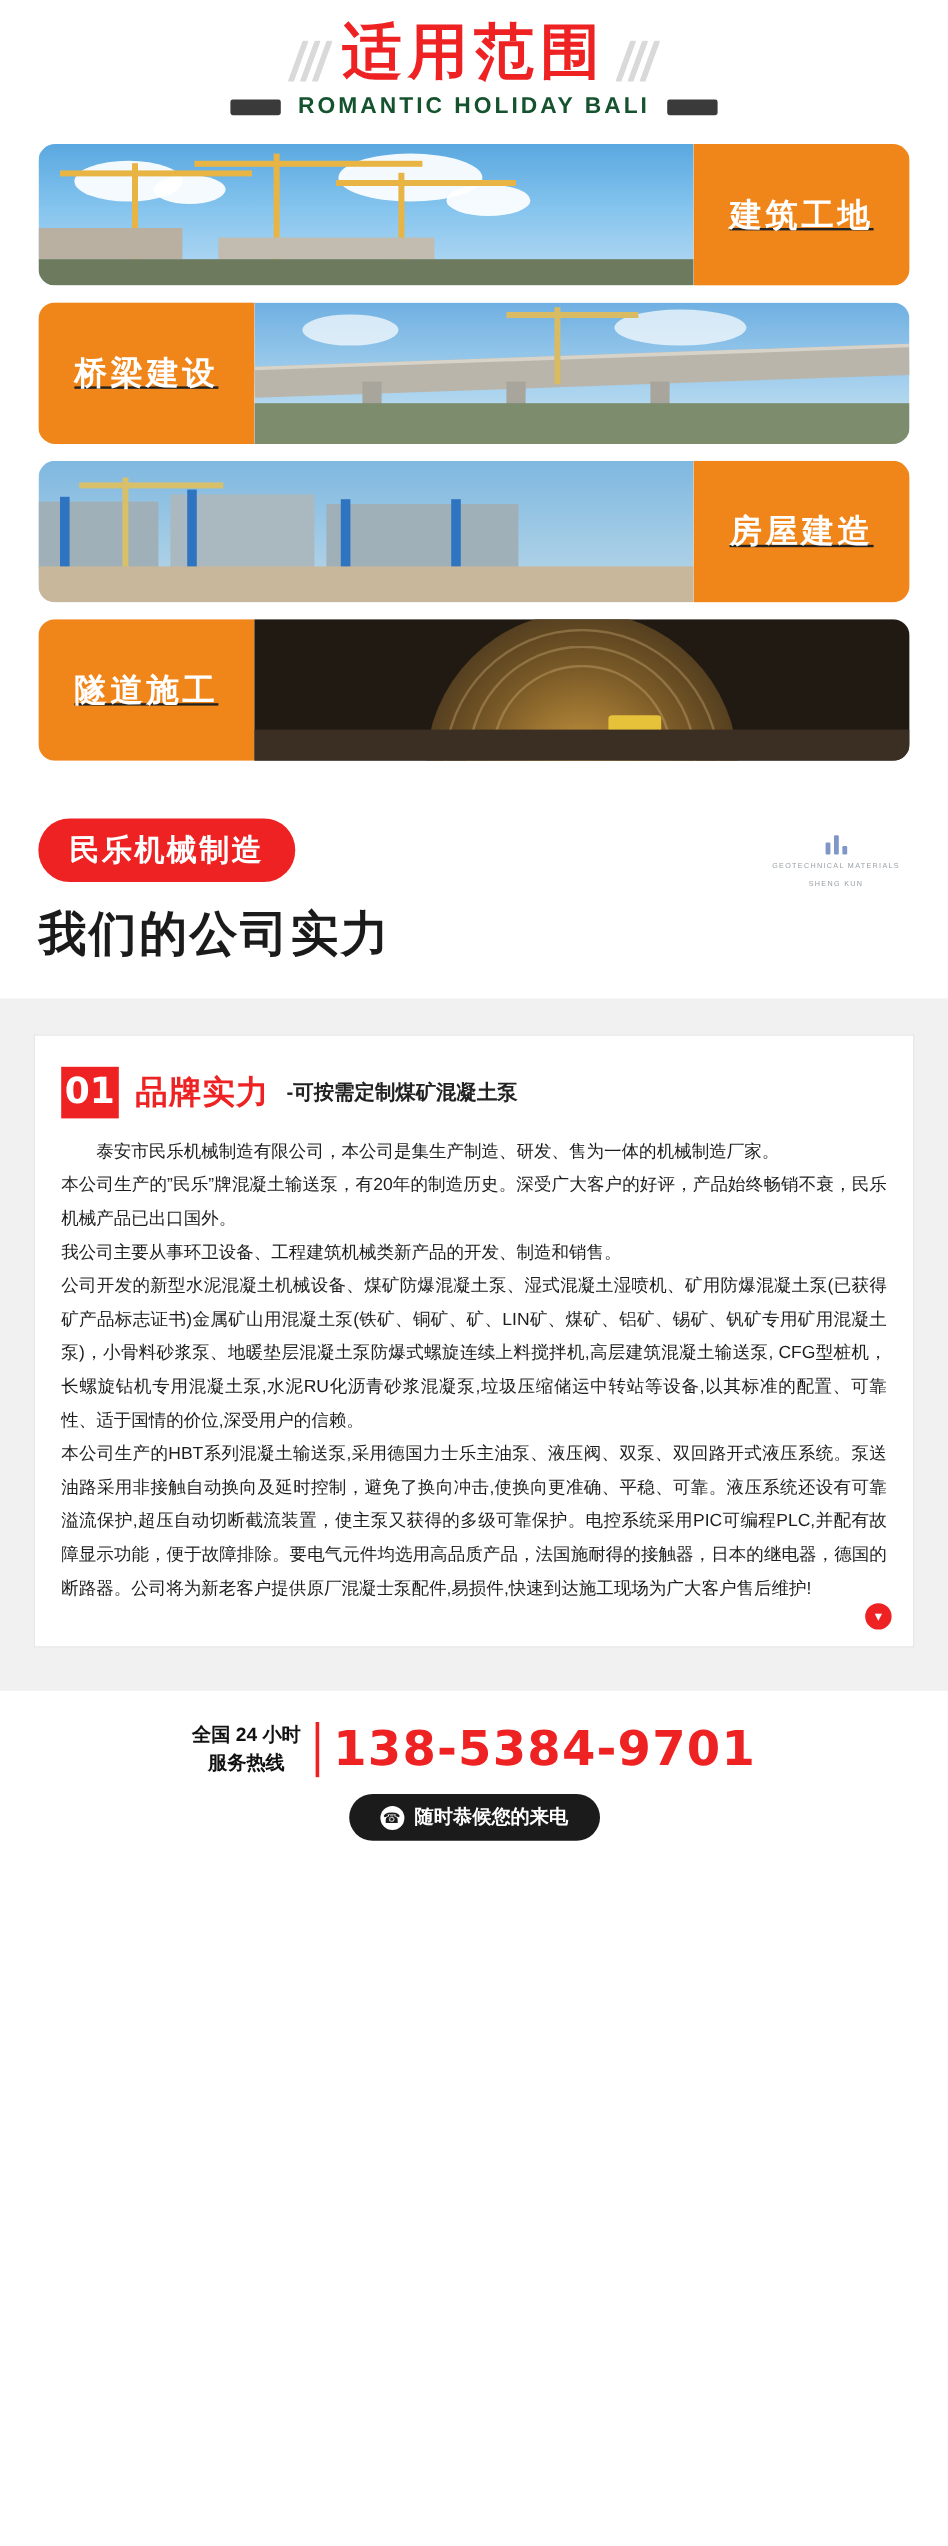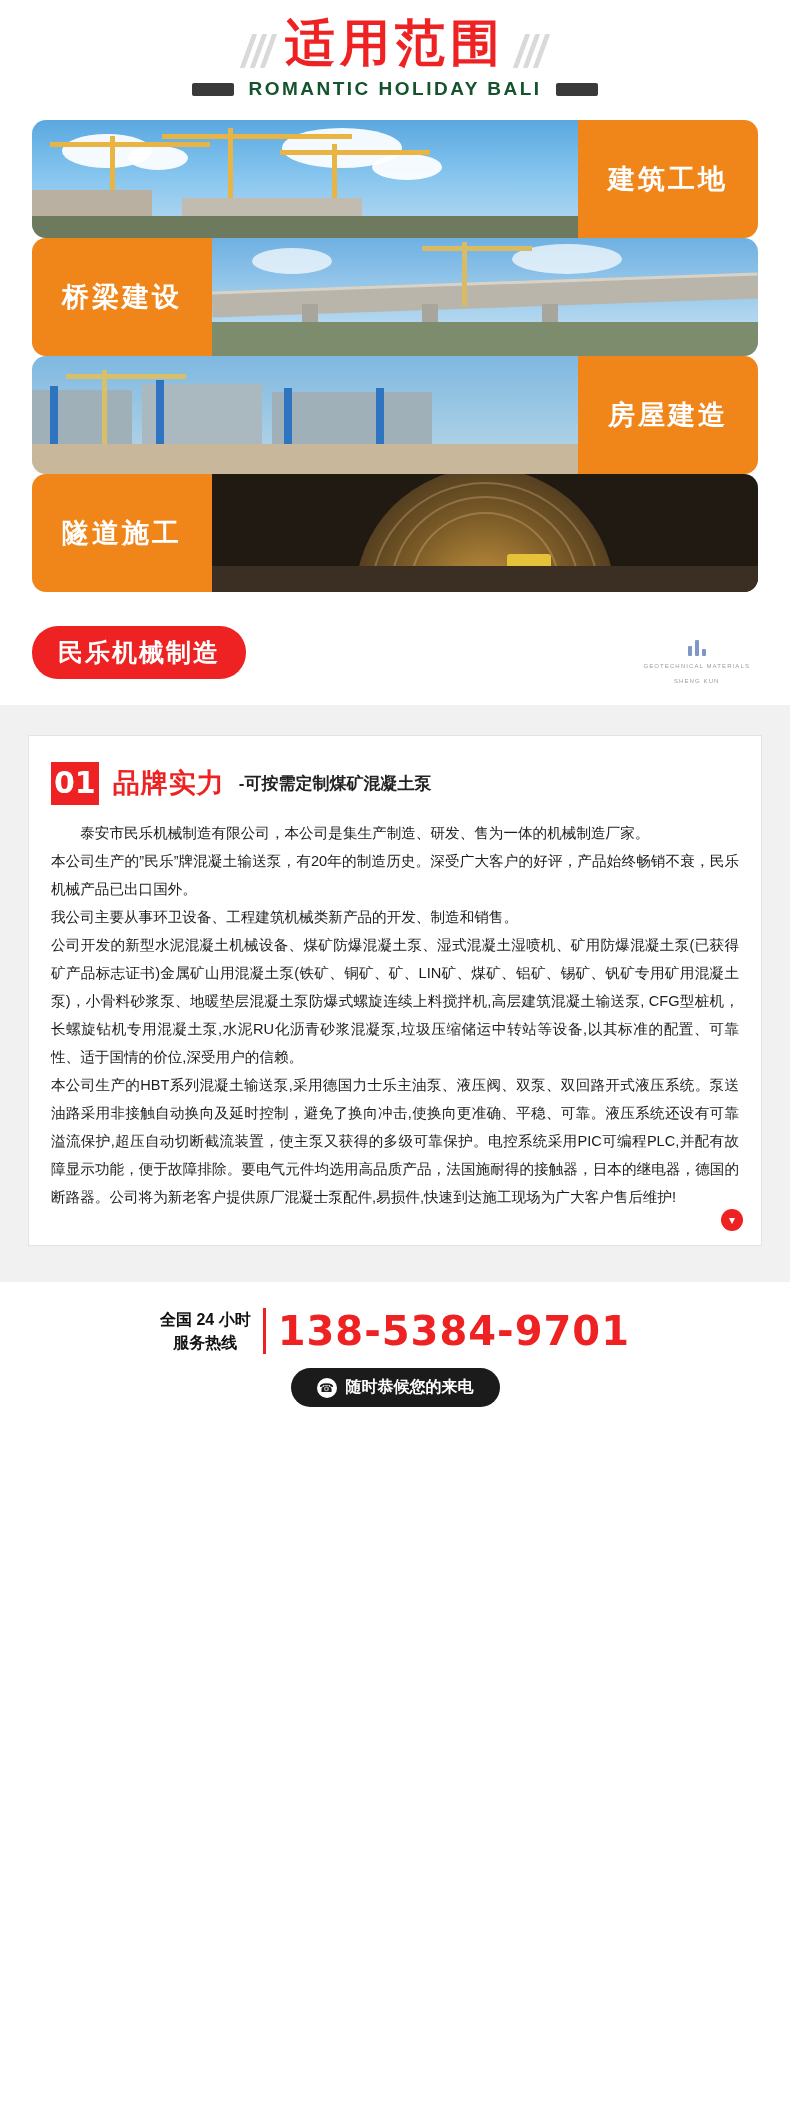--- a/index.html
+++ b/index.html
@@ -33,22 +33,22 @@
     margin-top: 6px;
   }
   .bar { width: 42px; height: 13px; background:#3a3a3a; border-radius: 2px; }
   .sub-title {
     font-size: 19px; letter-spacing: 2.5px; color:#14532d; font-weight:700;
   }
 
   
   .banners { padding: 14px 32px 0; }
   .banner {
-    position: relative; height: 118px; 
-    border-radius: 14px; overflow: hidden; display:flex;
+    position: relative; height: 118px; margin-bottom: 14px;
+    border-radius: 14px; overflow: hidden; display:flex;text-decoration:underline;
   }
   .banner .photo { position: relative; overflow: hidden; flex: 1 1 auto; }
   .banner .label {
     width: 180px; flex: 0 0 180px; background: #f08519;
     display:flex; align-items:center; justify-content:center;
     color:#fff; font-size: 27px; font-weight: 900; letter-spacing: 3px;
     font-family: "DejaVu Sans", sans-serif;
   }
   .banner.left .label { order: 0; }
   .banner.left .photo { order: 1; }
@@ -254,20 +254,21 @@
         <div class="rib" style="width:190px;height:100px;top:22px;"></div>
         <div class="rib" style="width:150px;height:80px;top:38px;"></div>
         <div class="truck"></div>
         <div class="ground"></div>
       </div>
     </div>
   </div>
 
   <div class="strength">
     <div class="pill">民乐机械制造</div>
+    <div class="strength-h2">我们的公司实力</div>
     <div class="watermark">
       <div class="wm-glyph">
         <i style="height:10px"></i>
           <i style="height:16px"></i>
           <i style="height:7px"></i>
       </div>
       <div class="wm-text">GEOTECHNICAL MATERIALS</div>
       <div class="wm-text">SHENG KUN</div>
     </div>
   </div>

